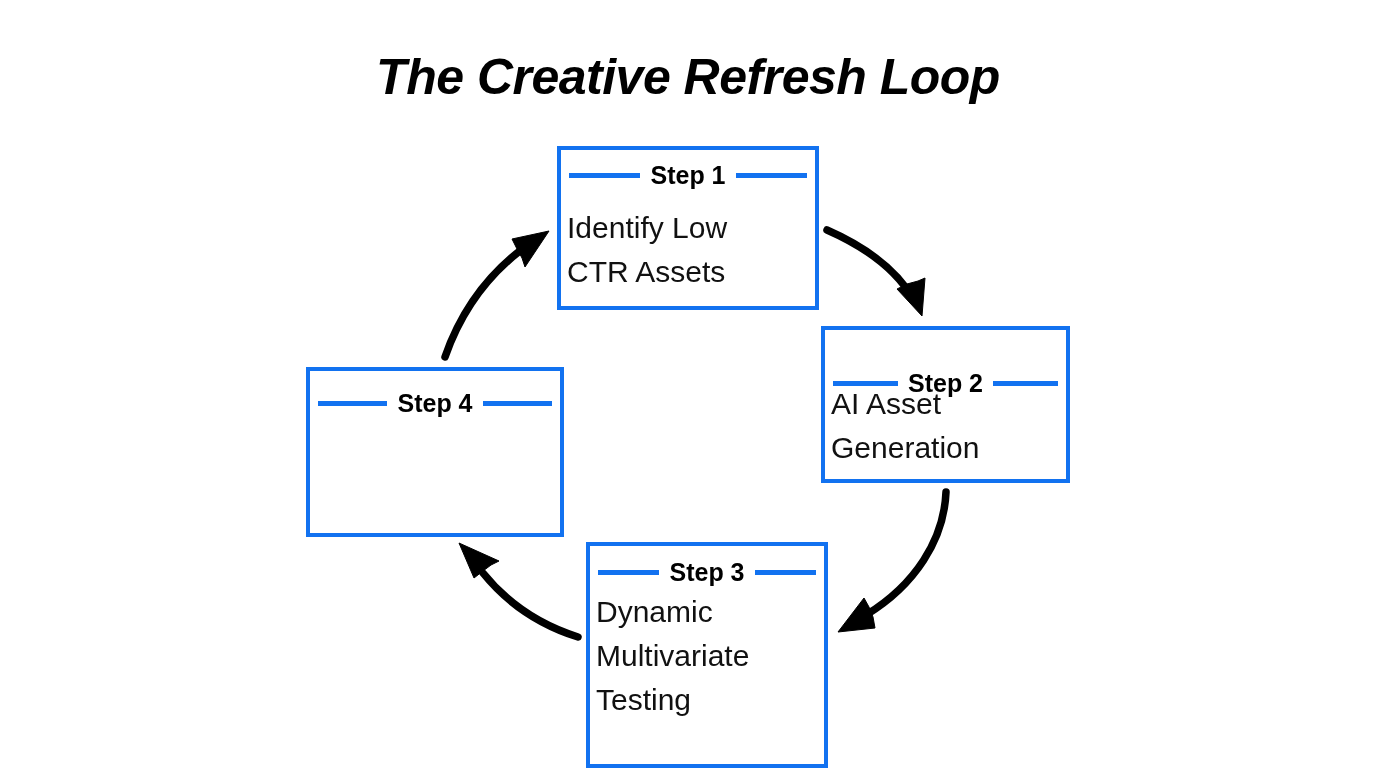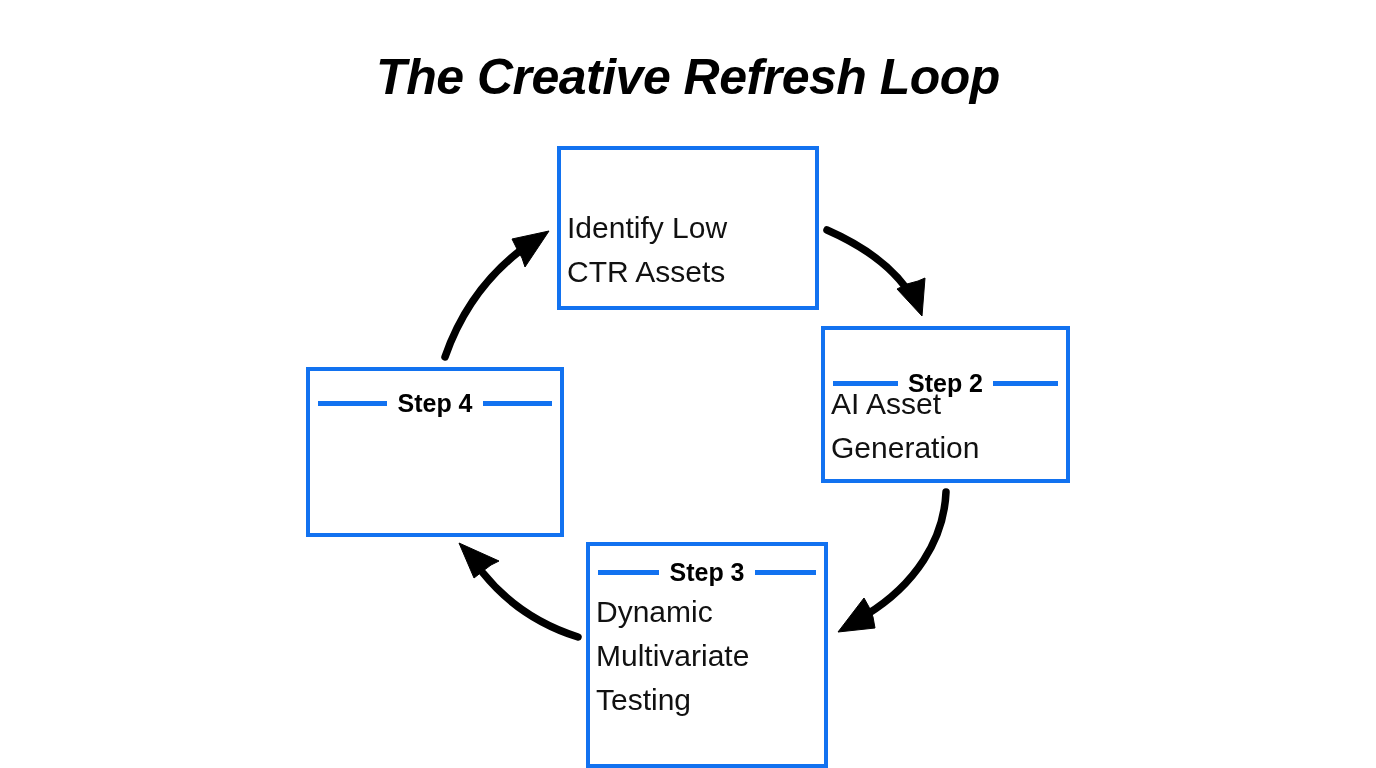--- a/index.html
+++ b/index.html
@@ -134,20 +134,25 @@
       <path d="M 459,543 L 474,578 L 483,571 L 491,565 L 499,561 Z" fill="#000000" stroke="#000000" stroke-width="1" stroke-linejoin="round"></path>
     </g>
 
     <g>
       <path d="M 445,357 C 460,314 486,277 521,250" fill="none" stroke="#000000" stroke-width="7.5" stroke-linecap="round"></path>
       <path d="M 549,231 L 512,239 L 517,249 L 522,258 L 525,267 Z" fill="#000000" stroke="#000000" stroke-width="1" stroke-linejoin="round"></path>
     </g>
   </svg>
 
   <div class="step-box" id="step-box-1">
+    <div class="step-header">
+      <span class="step-rule"></span>
+      <span class="step-label">Step 1</span>
+      <span class="step-rule"></span>
+    </div>
     <div class="step-body">Identify Low
 CTR Assets</div>
   </div>
 
   <div class="step-box" id="step-box-2">
     <div class="step-header">
       <span class="step-rule"></span>
       <span class="step-label">Step 2</span>
       <span class="step-rule"></span>
     </div>

